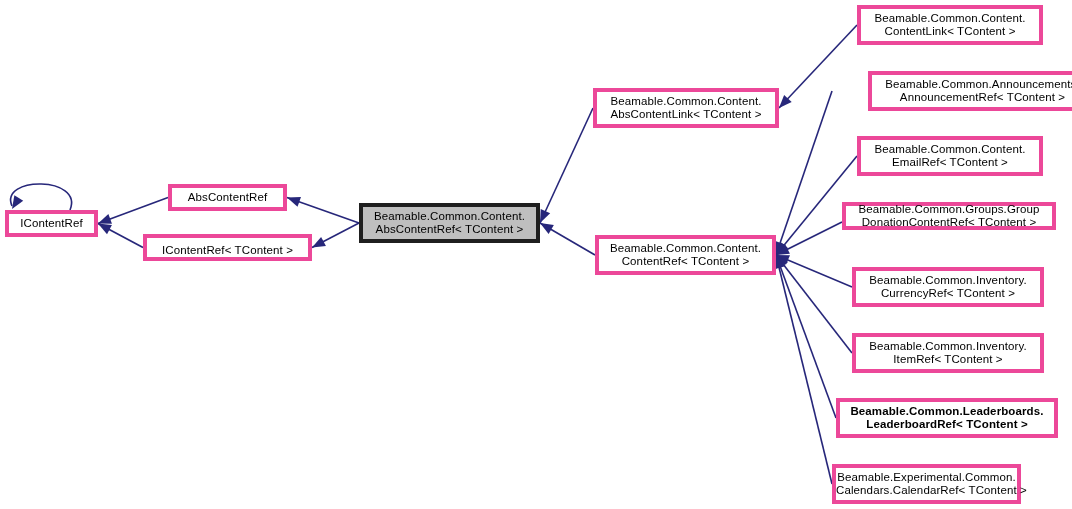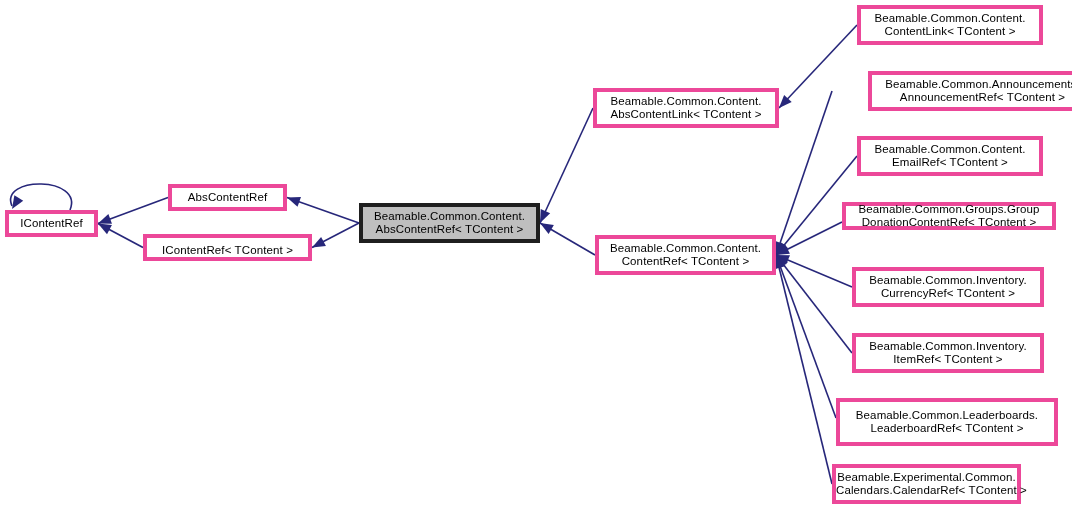--- a/index.html
+++ b/index.html
@@ -102,19 +102,19 @@
       <div class="node" style="left: 832px; top: 71px; width: 229px; height: 40px; margin-left: 36px;"><span class="node-text">Beamable.Common.Announcements.
 AnnouncementRef&lt; TContent &gt;</span></div>
       <div class="node" style="left: 857px; top: 136px; width: 186px; height: 40px;"><span class="node-text">Beamable.Common.Content.
 EmailRef&lt; TContent &gt;</span></div>
       <div class="node" style="left: 842px; top: 202px; width: 214px; height: 28px;"><span class="node-text">Beamable.Common.Groups.Group
 DonationContentRef&lt; TContent &gt;</span></div>
       <div class="node" style="left: 852px; top: 267px; width: 192px; height: 40px;"><span class="node-text">Beamable.Common.Inventory.
 CurrencyRef&lt; TContent &gt;</span></div>
       <div class="node" style="left: 852px; top: 333px; width: 192px; height: 40px;"><span class="node-text">Beamable.Common.Inventory.
 ItemRef&lt; TContent &gt;</span></div>
-      <div class="node" style="left: 836px; top: 398px; width: 222px; height: 48px;"><span class="node-text">Beamable.Common.Leaderboards.
+      <div class="node" style="left: 836px; top: 398px; width: 222px; height: 40px; font-weight: bold;"><span class="node-text">Beamable.Common.Leaderboards.
 LeaderboardRef&lt; TContent &gt;</span></div>
       <div class="node" style="left: 832px; top: 464px; width: 189px; height: 40px;"><span class="node-text">Beamable.Experimental.Common.
 Calendars.CalendarRef&lt; TContent &gt;</span></div>
     </div>
 
 </div>
 
 </body></html>

